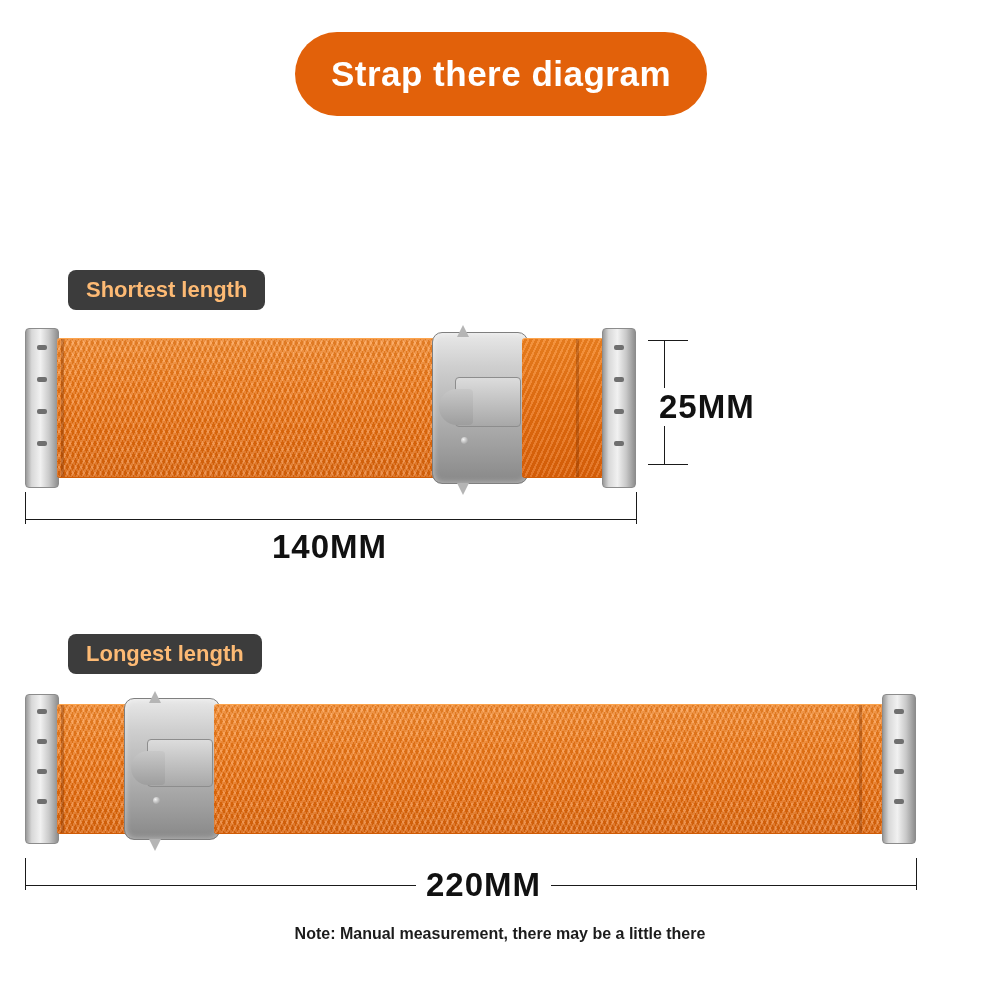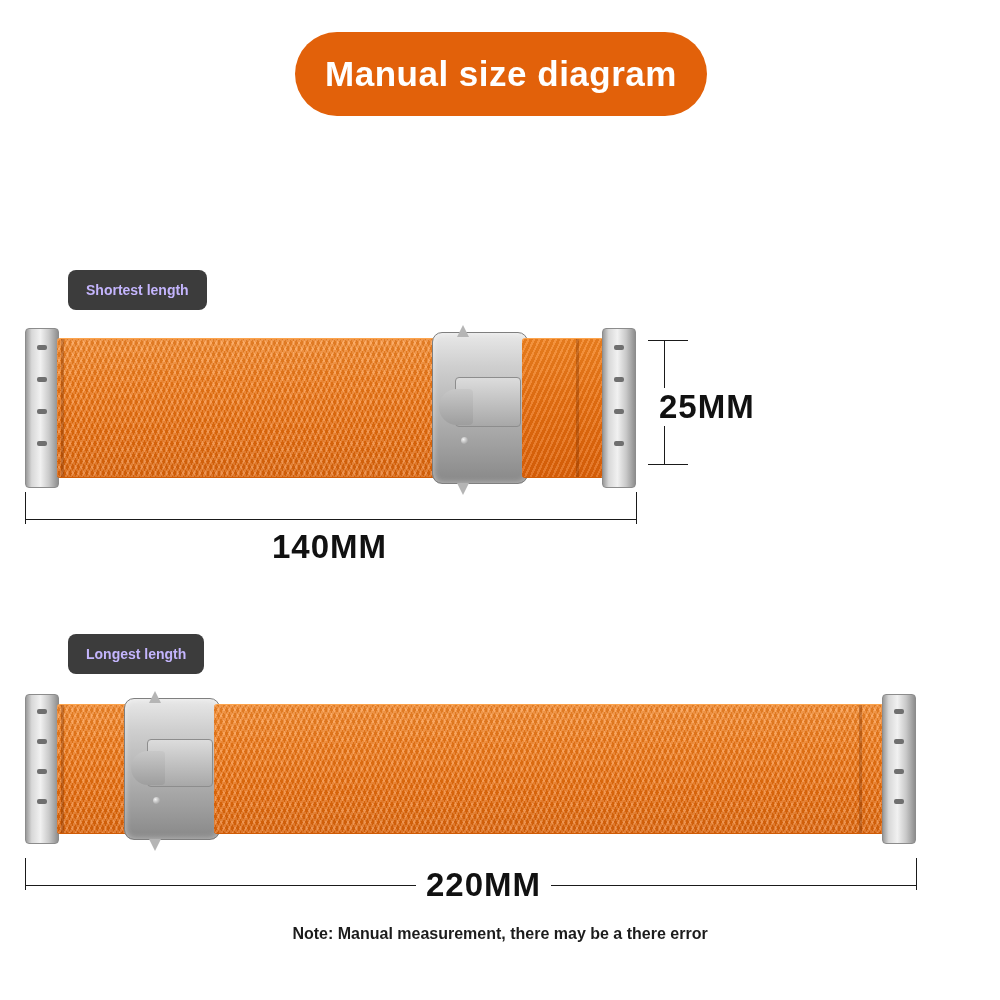--- a/index.html
+++ b/index.html
@@ -34,22 +34,22 @@
     font-weight: bold;
     letter-spacing: 0.5px;
     white-space: nowrap;
   }
 
   
   .tag {
     position: absolute;
     background: #3c3c3c;
     border-radius: 8px;
-    color: #c4b5fd;
-    font-size: 14px;
+    color: #fdba74;
+    font-size: 22px;
     font-weight: bold;
     display: flex;
     align-items: center;
     padding: 0 18px;
     height: 40px;
     white-space: nowrap;
   }
   .tag.shortest { left: 68px; top: 270px; }
   .tag.longest  { left: 68px; top: 634px; }
 
@@ -167,21 +167,21 @@
     text-align: center;
     font-size: 16px;
     font-weight: bold;
     color: #1c1c1c;
   }
 </style>
 </head>
 <body>
 
 <div class="title-pill">
-  <span class="title-text">Manual size diagram</span>
+  <span class="title-text">Strap there diagram</span>
 </div>
 
 <div class="tag shortest">
   <span>Shortest length</span>
 </div>
 
 <div class="band-wrap" style="left:0px; top:310px; width:700px; height:190px;">
 
   <div class="lug" style="left:25px; top:18px; width:34px; height:160px;">
     <div class="notch" style="top:16px;"></div>
@@ -259,13 +259,13 @@
     <div class="notch" style="top:74px;"></div>
     <div class="notch" style="top:104px;"></div>
   </div>
 </div>
 
 <div class="dim-line-v" style="left:25px; top:858px; height:32px;"></div>
 <div class="dim-line-v" style="left:916px; top:858px; height:32px;"></div>
 <div class="dim-line-h" style="left:25px; top:885px; width:892px;"></div>
 <div class="dim-label" style="left:416px; top:866px;">220MM</div>
 
-<div class="note">Note: Manual measurement, there may be a there error</div>
+<div class="note">Note: Manual measurement, there may be a little there</div>
 
 </body></html>

